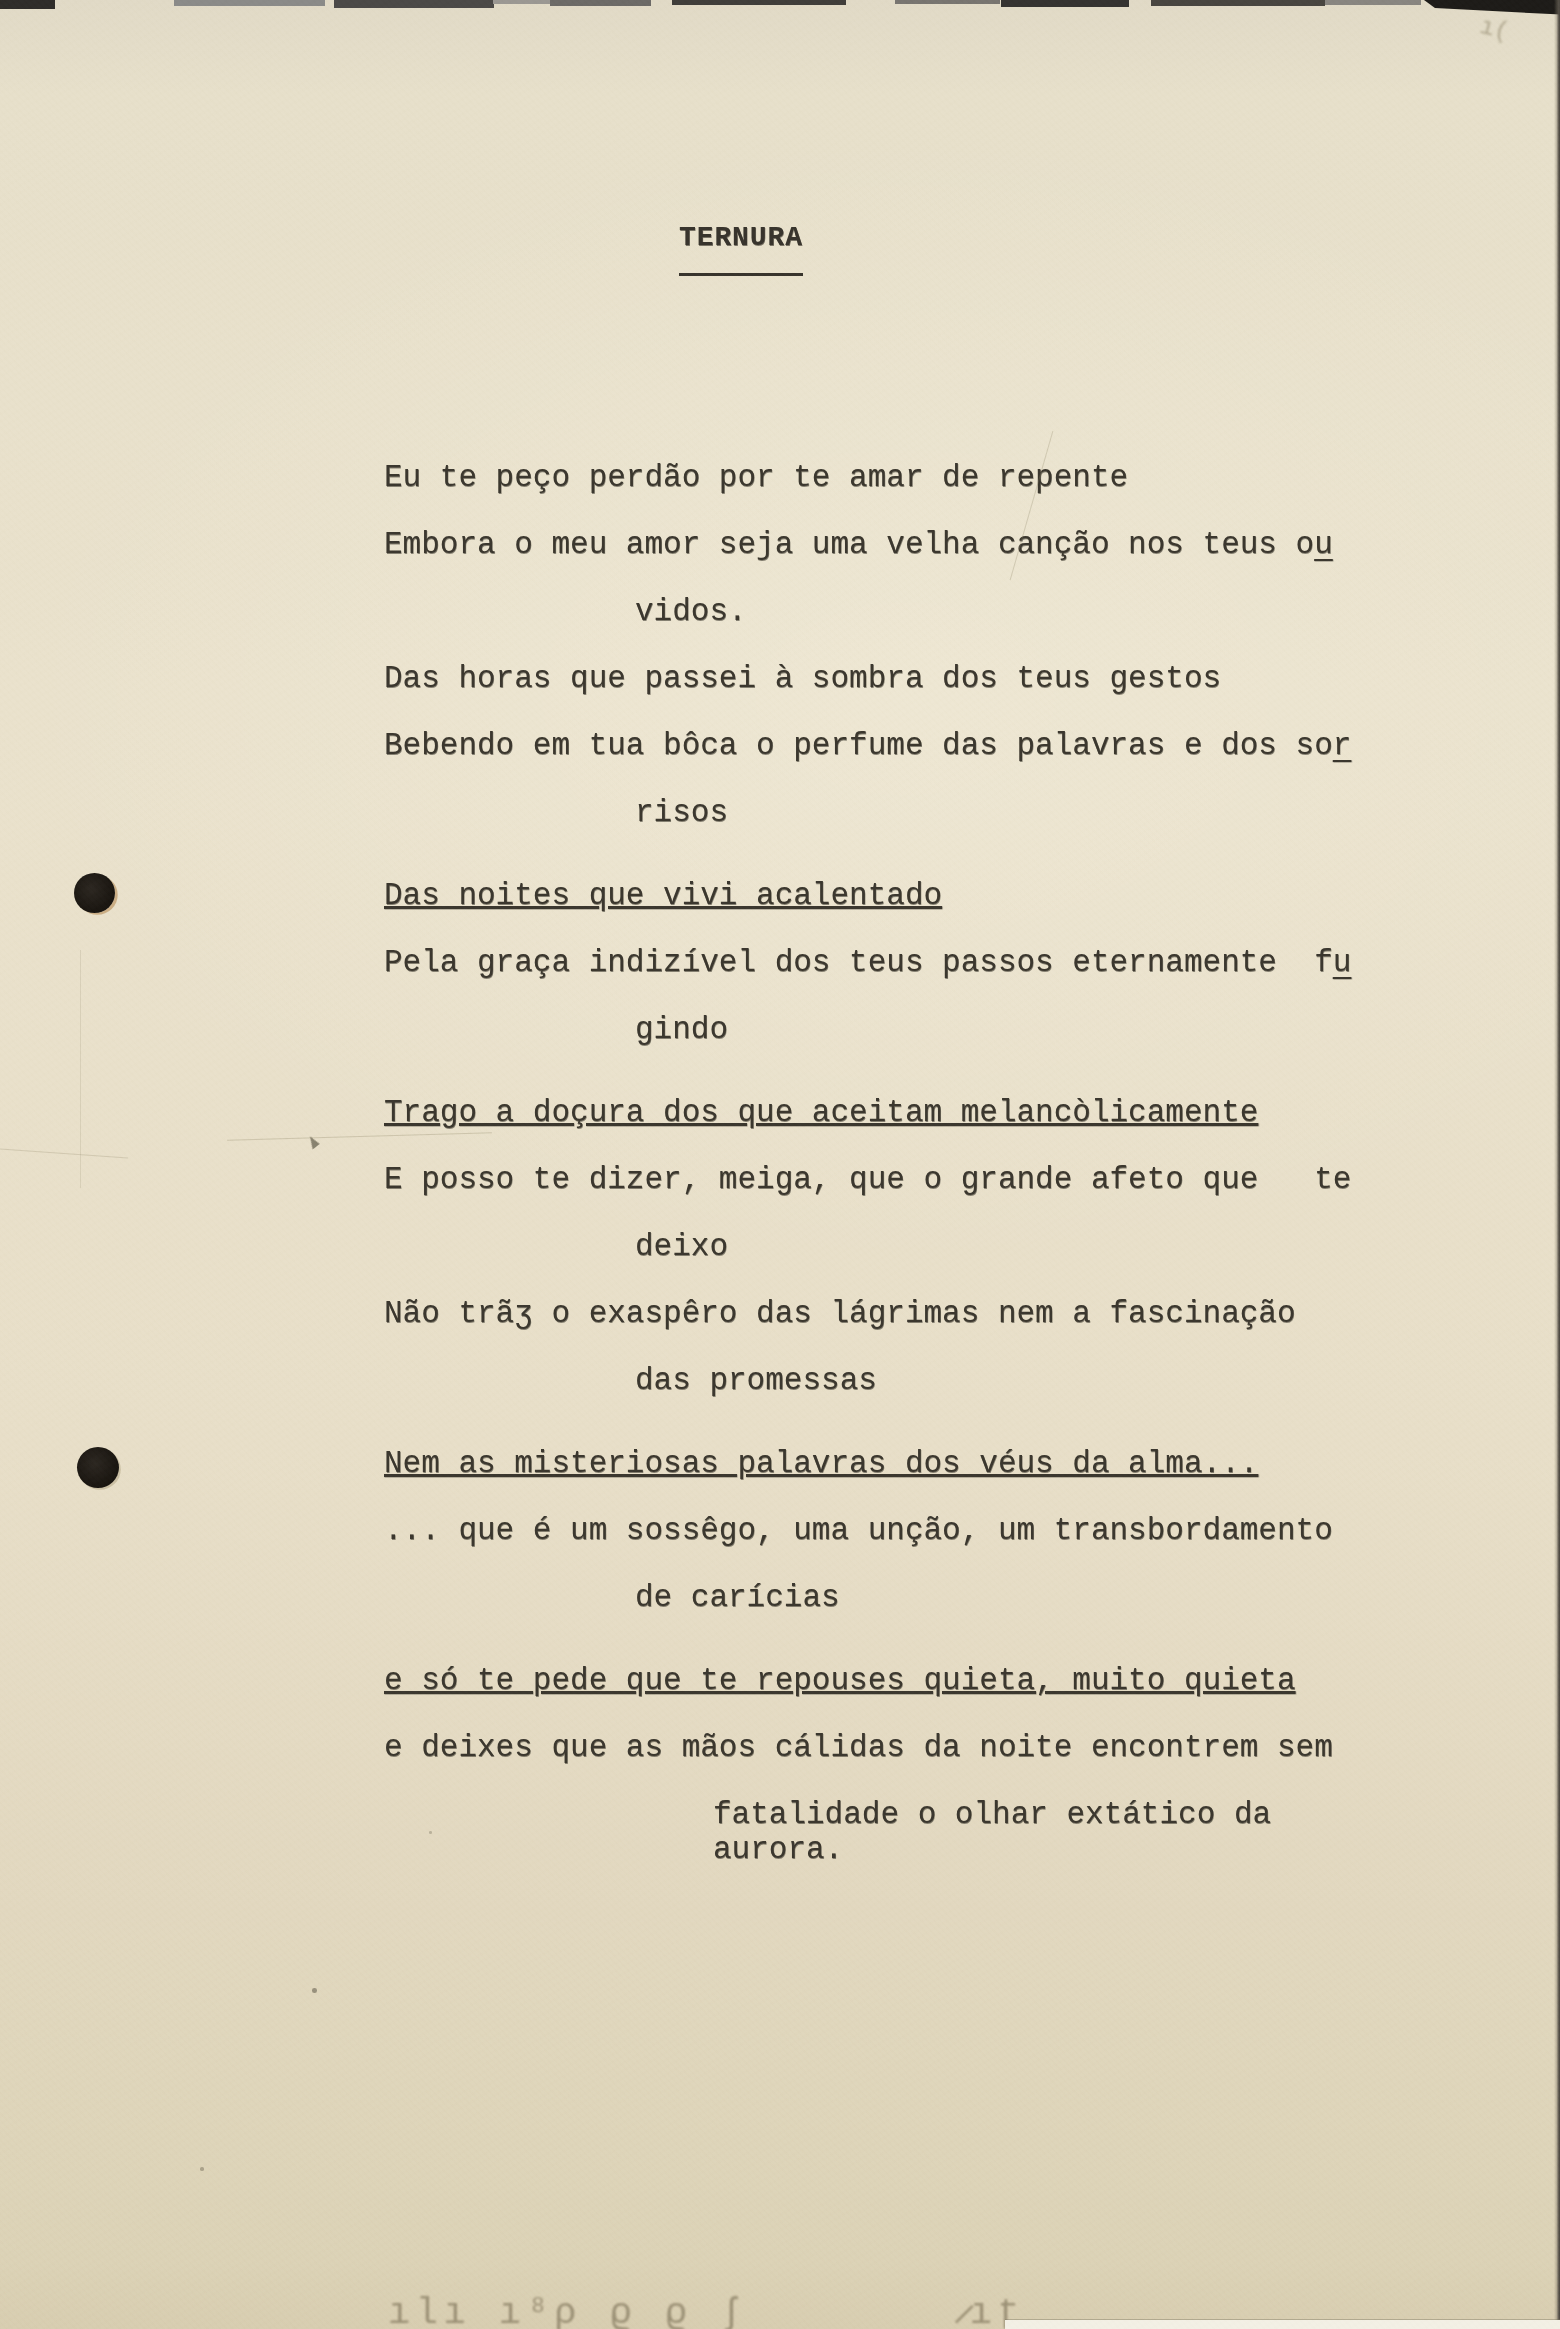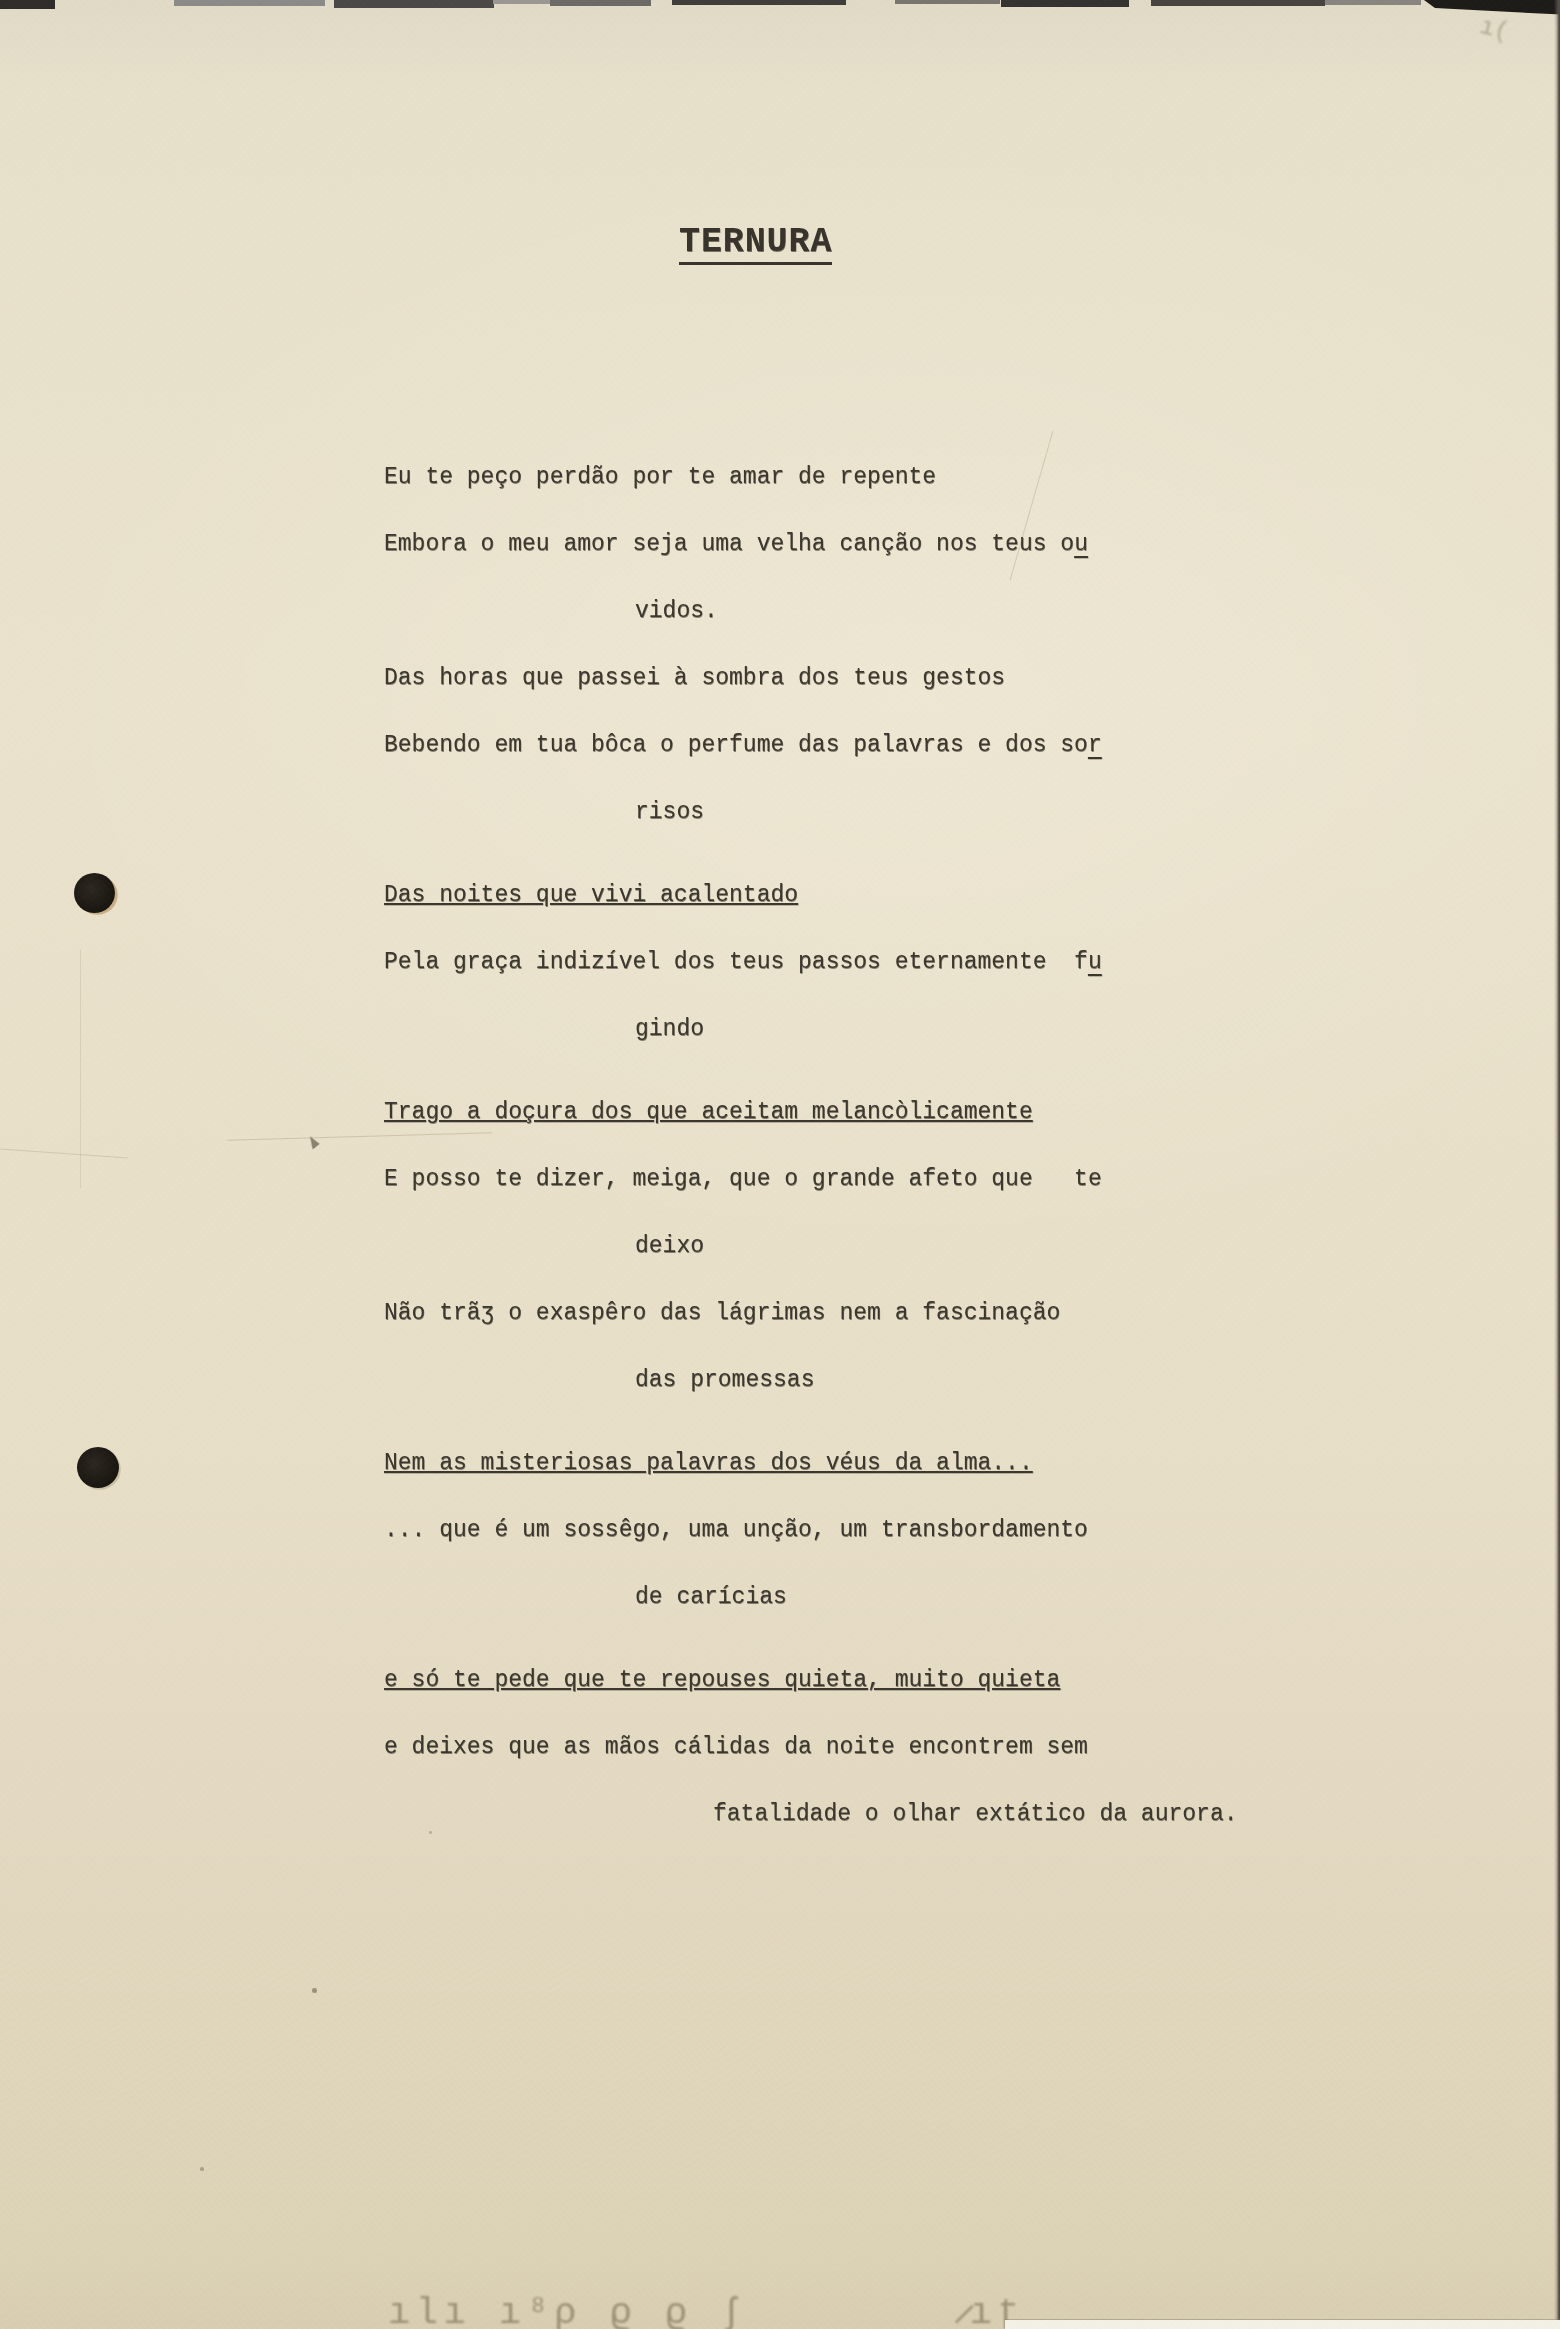--- a/index.html
+++ b/index.html
@@ -34,28 +34,28 @@
     position:absolute;left:1005px;bottom:0;width:556px;height:10px;
     background:#f3f0e5;box-shadow:0 -0.9px 0 rgba(120,112,95,.45);
   }
   
   .hole{position:absolute;border-radius:50%;background:radial-gradient(circle at 42% 40%, #2b2620 0%, #17130e 70%);}
   .hole-1{left:74px;top:873px;width:41px;height:40px;box-shadow:2.7px 1.8px 0 rgba(176,132,74,.55);}
   .hole-2{left:77px;top:1447px;width:42px;height:41px;box-shadow:1.8px 1.8px 0 rgba(160,146,110,.4);}
   
   .title{
     position:absolute;left:679px;top:222px;
-    font-size:35px;font-weight:bold;letter-spacing:0.9px;color:#37332b;
+    font-size:28px;font-weight:bold;letter-spacing:0.9px;color:#37332b;
     text-shadow:0.5px 0.5px 0.6px rgba(45,40,32,.6);
-    border-bottom:3.7px solid #37332b;padding-bottom:0;
+    border-bottom:3.7px solid #37332b;padding-bottom:20px;
   }
   
   .poem{
     position:absolute;left:384px;top:460px;width:1014px;
-    font-size:23px;line-height:35px;color:#3a362d;
+    font-size:31px;line-height:35px;color:#3a362d;
     text-shadow:0.5px 0.5px 0.6px rgba(48,43,34,.55);
     white-space:pre-wrap;
   }
   .line{margin-top:32px;}
   .line:first-child{margin-top:0;}
   .line.gap-large{margin-top:48px;text-decoration:underline;}
   .line.indent-1{padding-left:251px;}
   .line.indent-2{padding-left:329px;}
   .uline{text-decoration:underline;text-decoration-thickness:2.3px;text-underline-offset:6.4px;}
   

